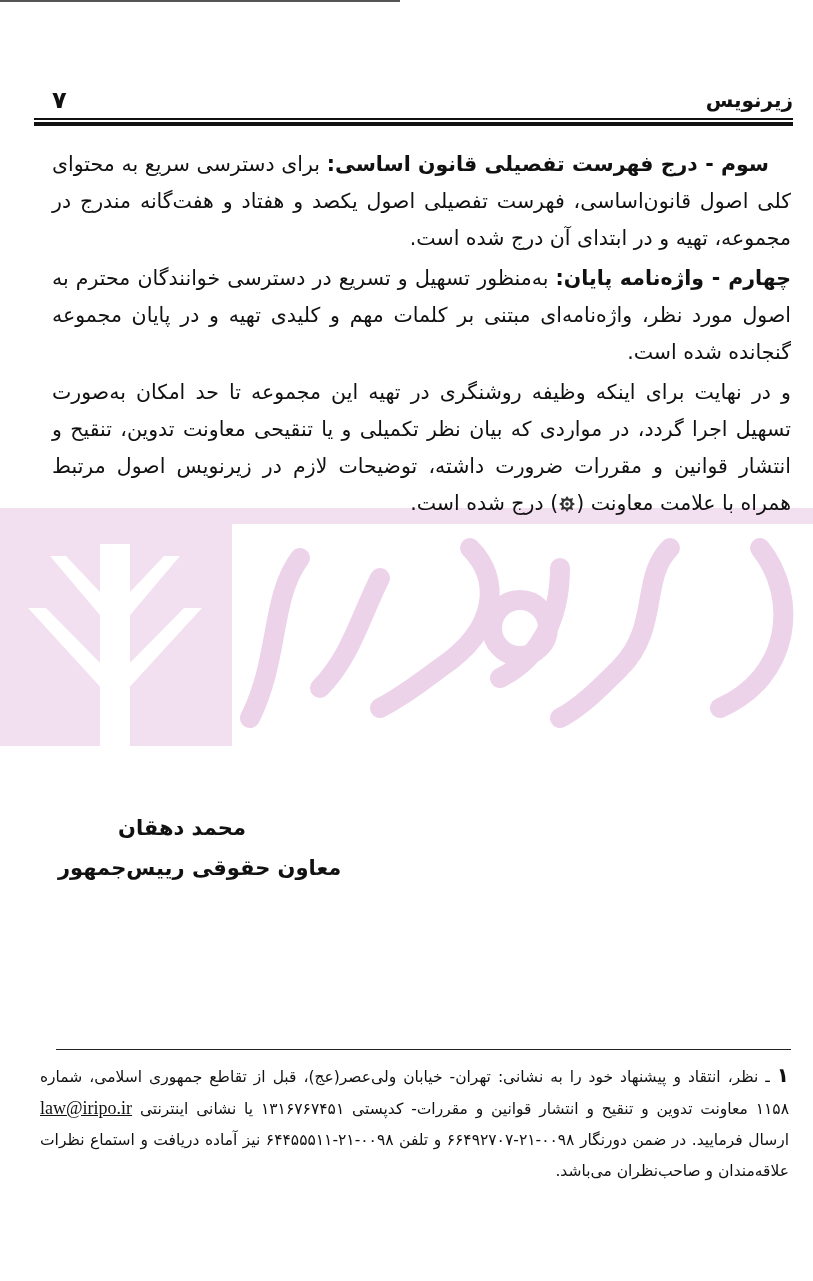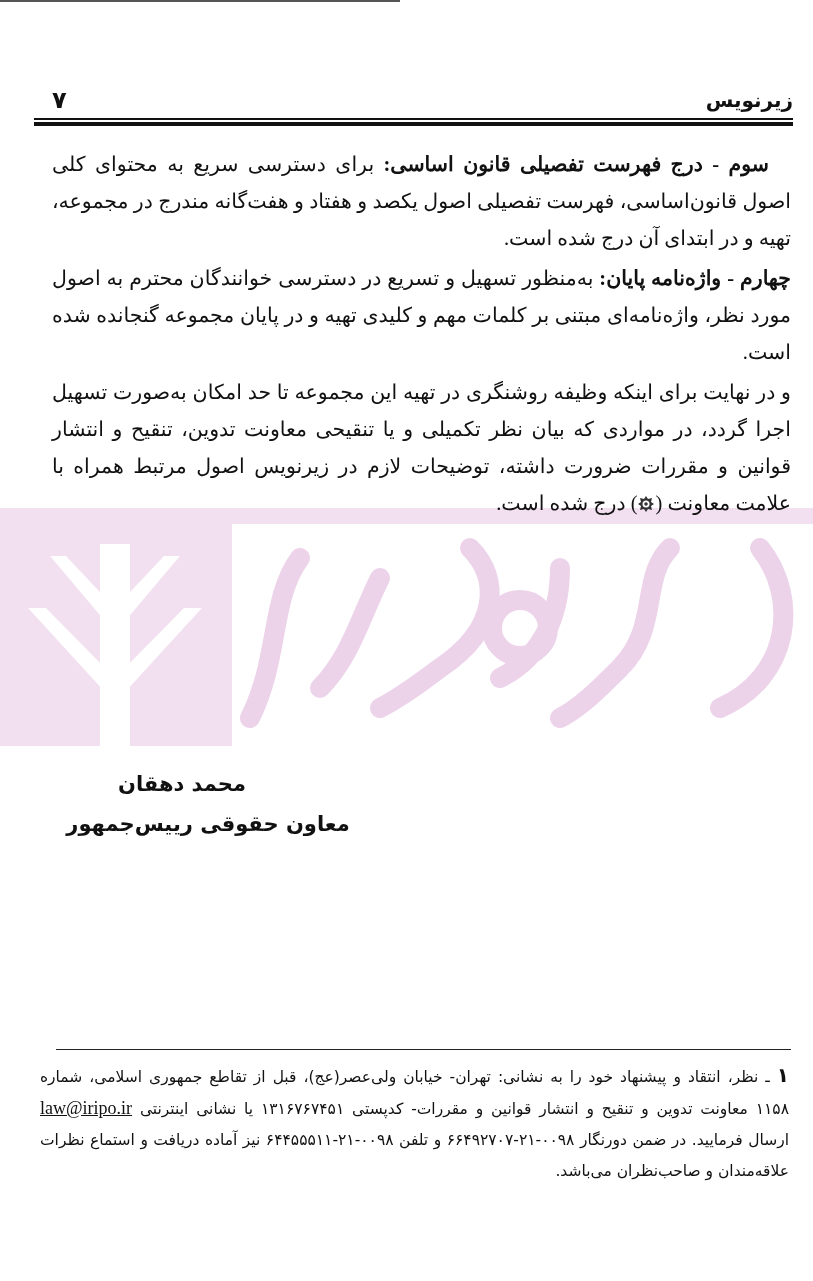--- a/index.html
+++ b/index.html
@@ -94,21 +94,20 @@
       left: 36px;
       right: 22px;
       z-index: 2;
       font-size: 20.5px;
       line-height: 37px;
       text-align: justify;
       text-align-last: right;
     }
     .content p {
       margin: 0 0 3px 16px;
-      font-family: Liberation Serif, serif;
     }
     .content p.indent {
       text-indent: 22px;
     }
     .content b {
       font-weight: bold;
     }
     .footnote-ref {
       font-size: 13px;
       vertical-align: super;
@@ -131,26 +130,27 @@
       text-align: right;
       direction: rtl;
     }
     .sig-name {
       font-size: 21px;
       font-weight: bold;
       line-height: 40px;
       padding-right: 0;
       text-align: left;
       padding-left: 60px;
+      margin-top: 44px;
     }
     .sig-title {
       font-size: 21px;
       font-weight: bold;
       line-height: 40px;
-      text-align: center;
+      text-align: left;
     }
     
     .footnote-rule {
       position: absolute;
       left: 56px;
       right: 22px;
       top: 1049px;
       border-top: 1.5px solid #222;
     }
     .footnote {

